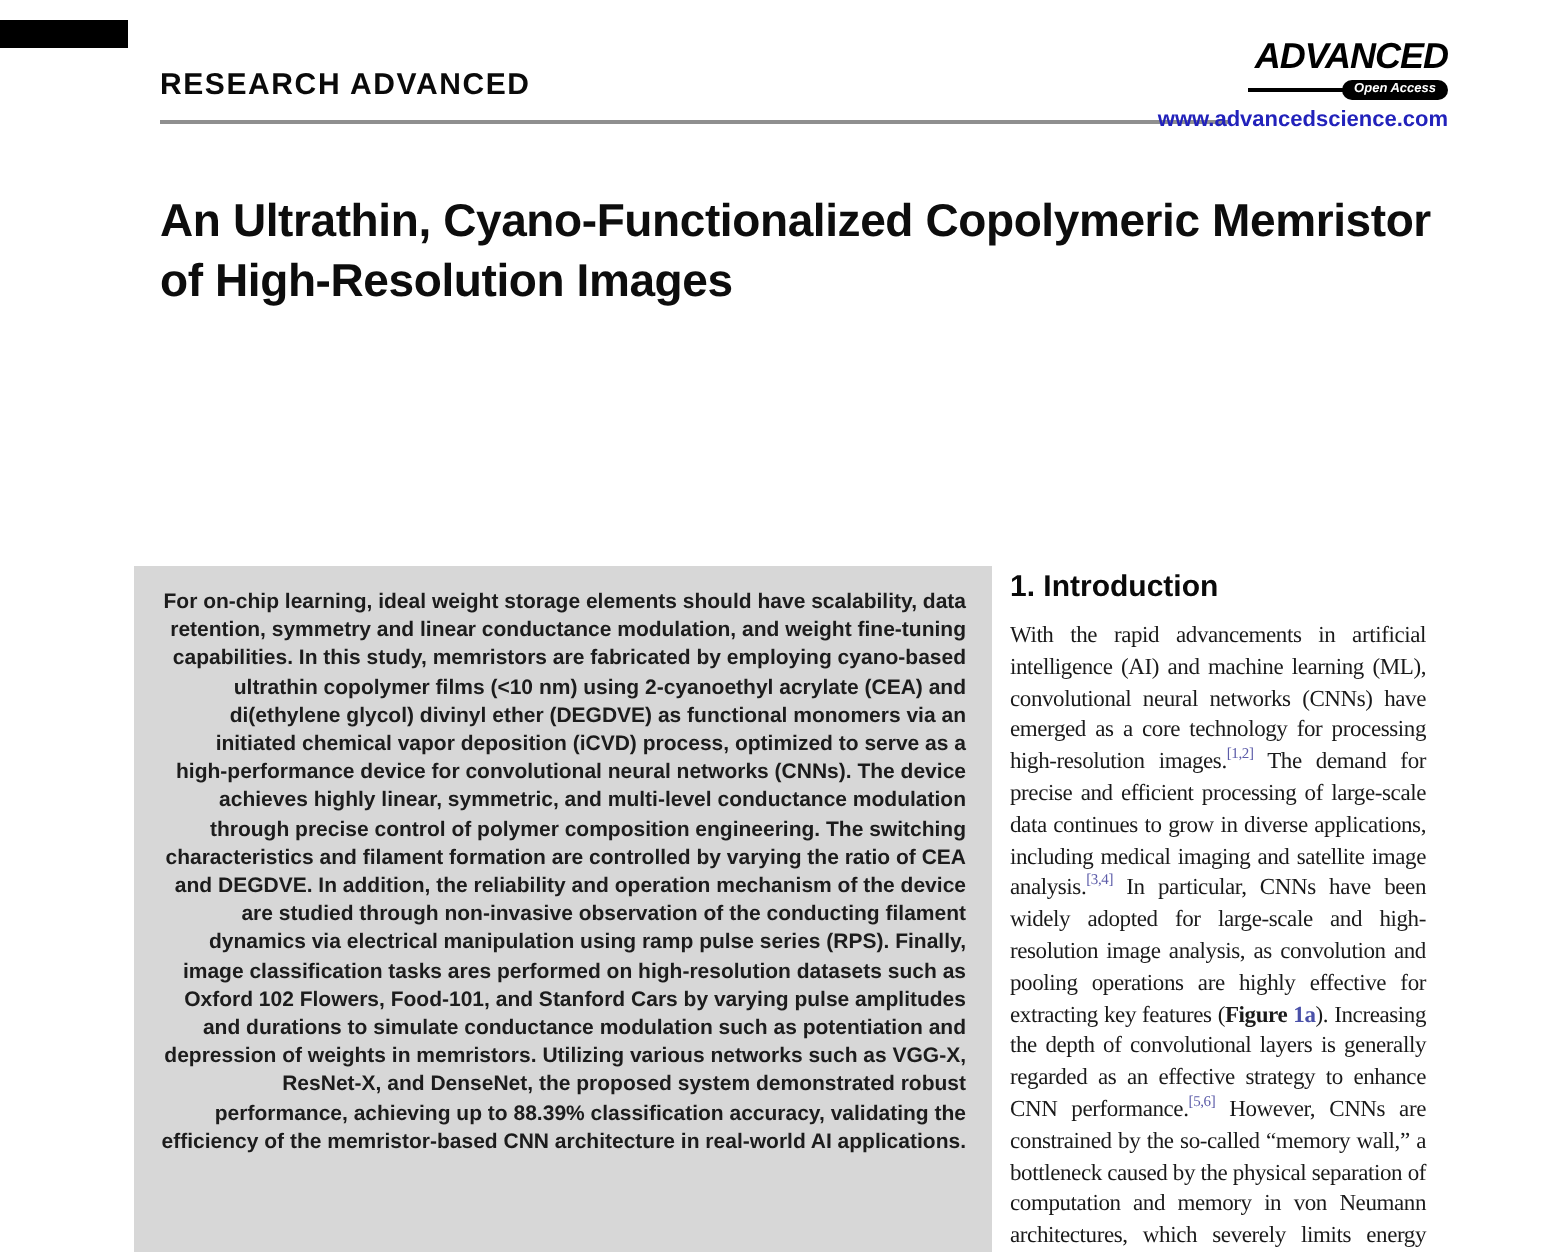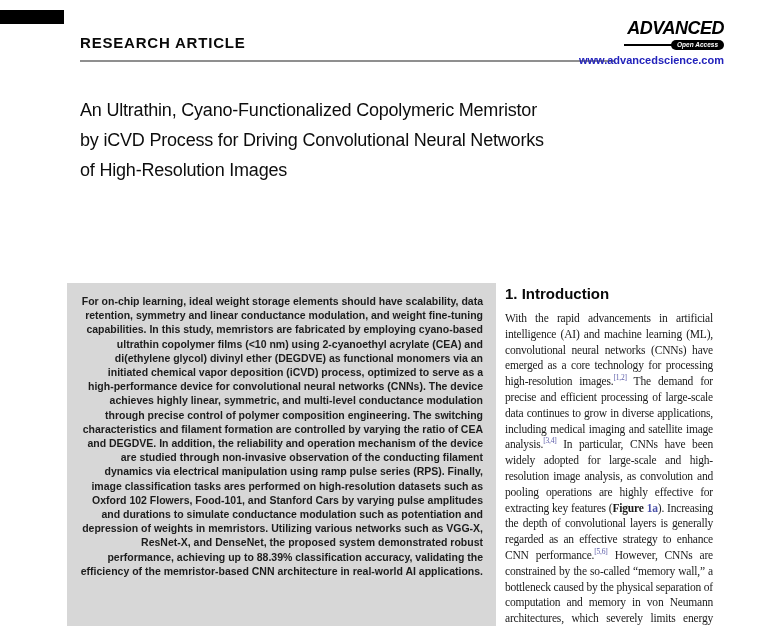--- a/index.html
+++ b/index.html
@@ -57,21 +57,21 @@
     font-size: 11px; font-weight: bold;
     color: var(--link-blue, #2222bb);
     text-decoration: none; display: block;
   }
 
   
   .title-block {
     position: absolute; left: 80px; top: 95px; width: 660px;
   }
   .title-block div {
-    font-size: 18px; font-weight: normal; letter-spacing: -0.2px;
+    font-size: 23px; font-weight: bold; letter-spacing: -0.2px;
     line-height: 30px; color: #0d0d0d; white-space: nowrap;
   }
   .authors-block {
     position: absolute; left: 80px; top: 201px; width: 660px;
   }
   .authors-block div {
     font-style: italic; font-size: 15px; line-height: 22px;
     color: #1a1a1a; white-space: nowrap;
   }
 
@@ -107,36 +107,35 @@
   .intro-para sup.cite {
     font-size: 7.5px; color: var(--citation, #5b5ba8);
     line-height: 0; cursor: pointer;
   }
 </style>
 </head>
 <body>
 
 <div class="bleed-bar"></div>
 
-<div class="section-label">RESEARCH ARTICLE</div>
+<div class="section-label">RESEARCH ADVANCED</div>
 
 <div class="header-rule"></div>
 
 <div class="logo-block">
   <div class="logo-line">ADVANCED</div>
   <div class="logo-underline-row">
     <div class="logo-underline"></div>
     <div class="open-access-pill">Open Access</div>
   </div>
   <a class="logo-url" href="#">www.advancedscience.com</a>
 </div>
 
 <div class="title-block">
     <div>An Ultrathin, Cyano-Functionalized Copolymeric Memristor</div>
-    <div>by iCVD Process for Driving Convolutional Neural Networks</div>
     <div>of High-Resolution Images</div>
   </div>
 
 <div class="authors-block">
   </div>
 
 <div class="abstract-box">
   <div class="abstract-text">For on-chip learning, ideal weight storage elements should have scalability, data retention, symmetry and linear conductance modulation, and weight fine-tuning capabilities. In this study, memristors are fabricated by employing cyano-based ultrathin copolymer films (&lt;10 nm) using 2-cyanoethyl acrylate (CEA) and di(ethylene glycol) divinyl ether (DEGDVE) as functional monomers via an initiated chemical vapor deposition (iCVD) process, optimized to serve as a high-performance device for convolutional neural networks (CNNs). The device achieves highly linear, symmetric, and multi-level conductance modulation through precise control of polymer composition engineering. The switching characteristics and filament formation are controlled by varying the ratio of CEA and DEGDVE. In addition, the reliability and operation mechanism of the device are studied through non-invasive observation of the conducting filament dynamics via electrical manipulation using ramp pulse series (RPS). Finally, image classification tasks ares performed on high-resolution datasets such as Oxford 102 Flowers, Food-101, and Stanford Cars by varying pulse amplitudes and durations to simulate conductance modulation such as potentiation and depression of weights in memristors. Utilizing various networks such as VGG-X, ResNet-X, and DenseNet, the proposed system demonstrated robust performance, achieving up to 88.39% classification accuracy, validating the efficiency of the memristor-based CNN architecture in real-world AI applications.</div>
 </div>
 

